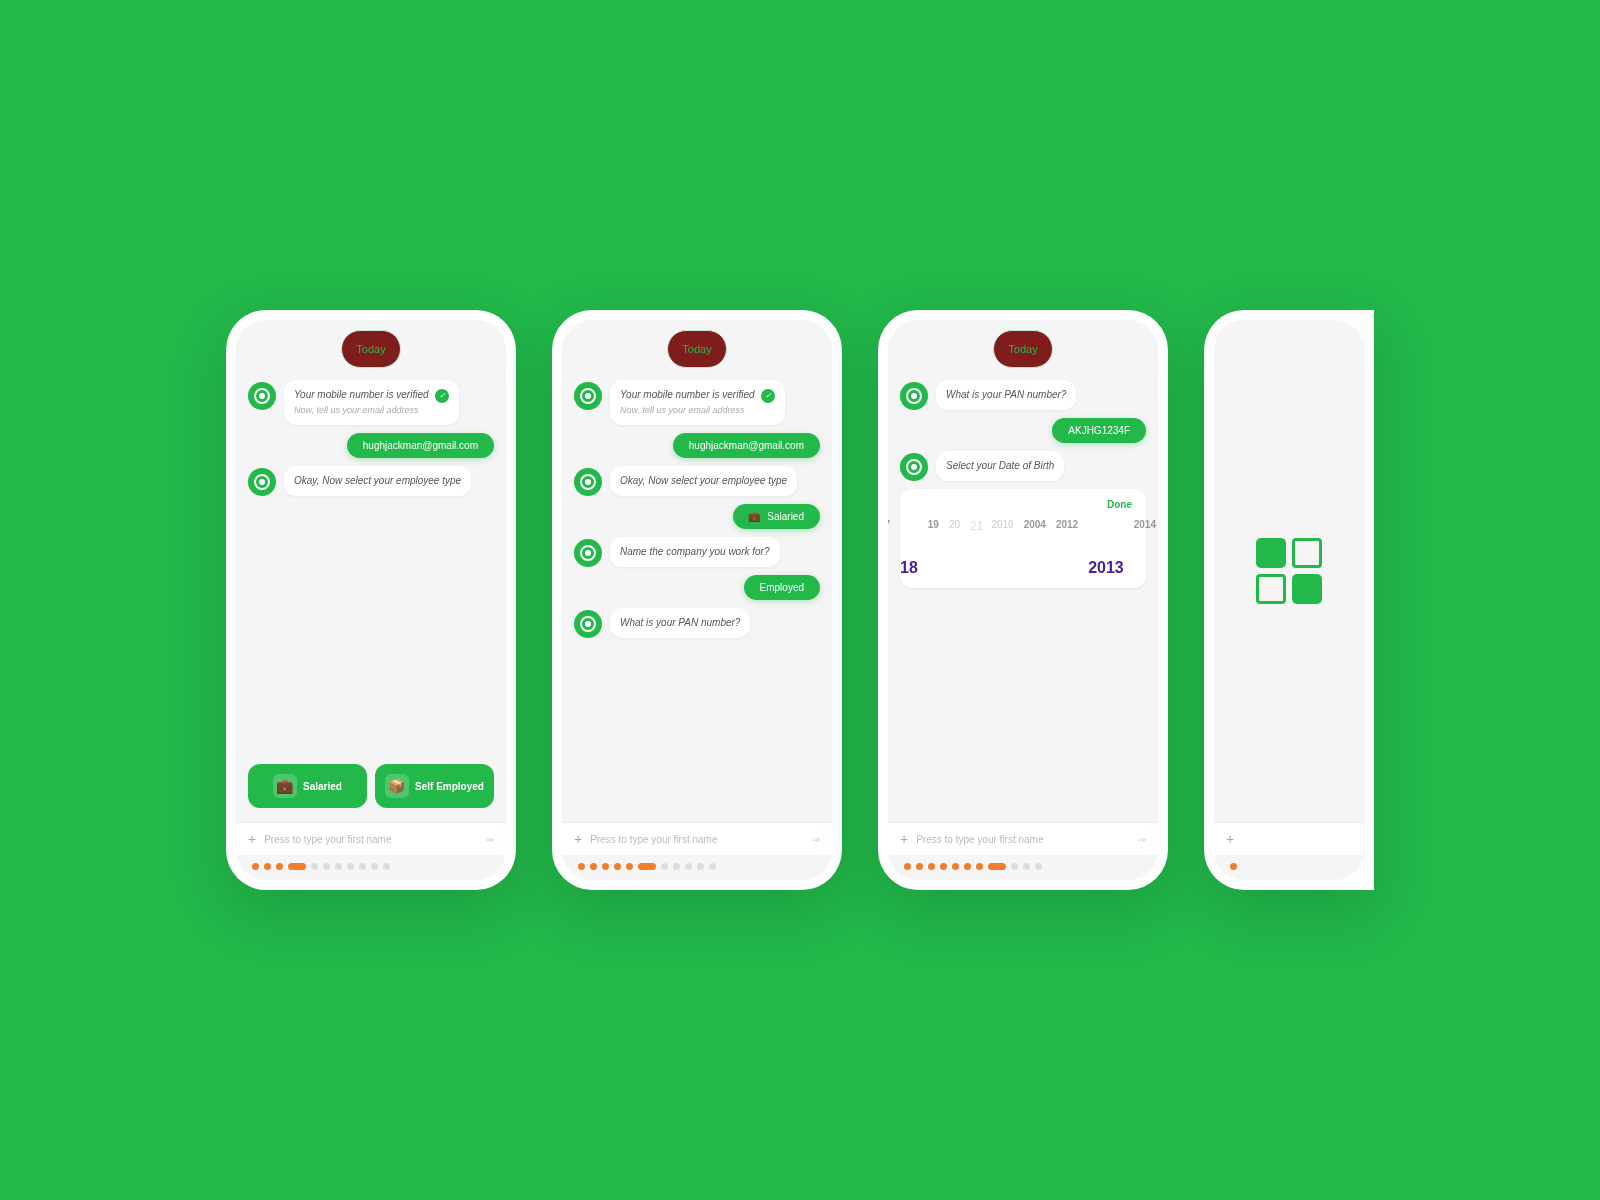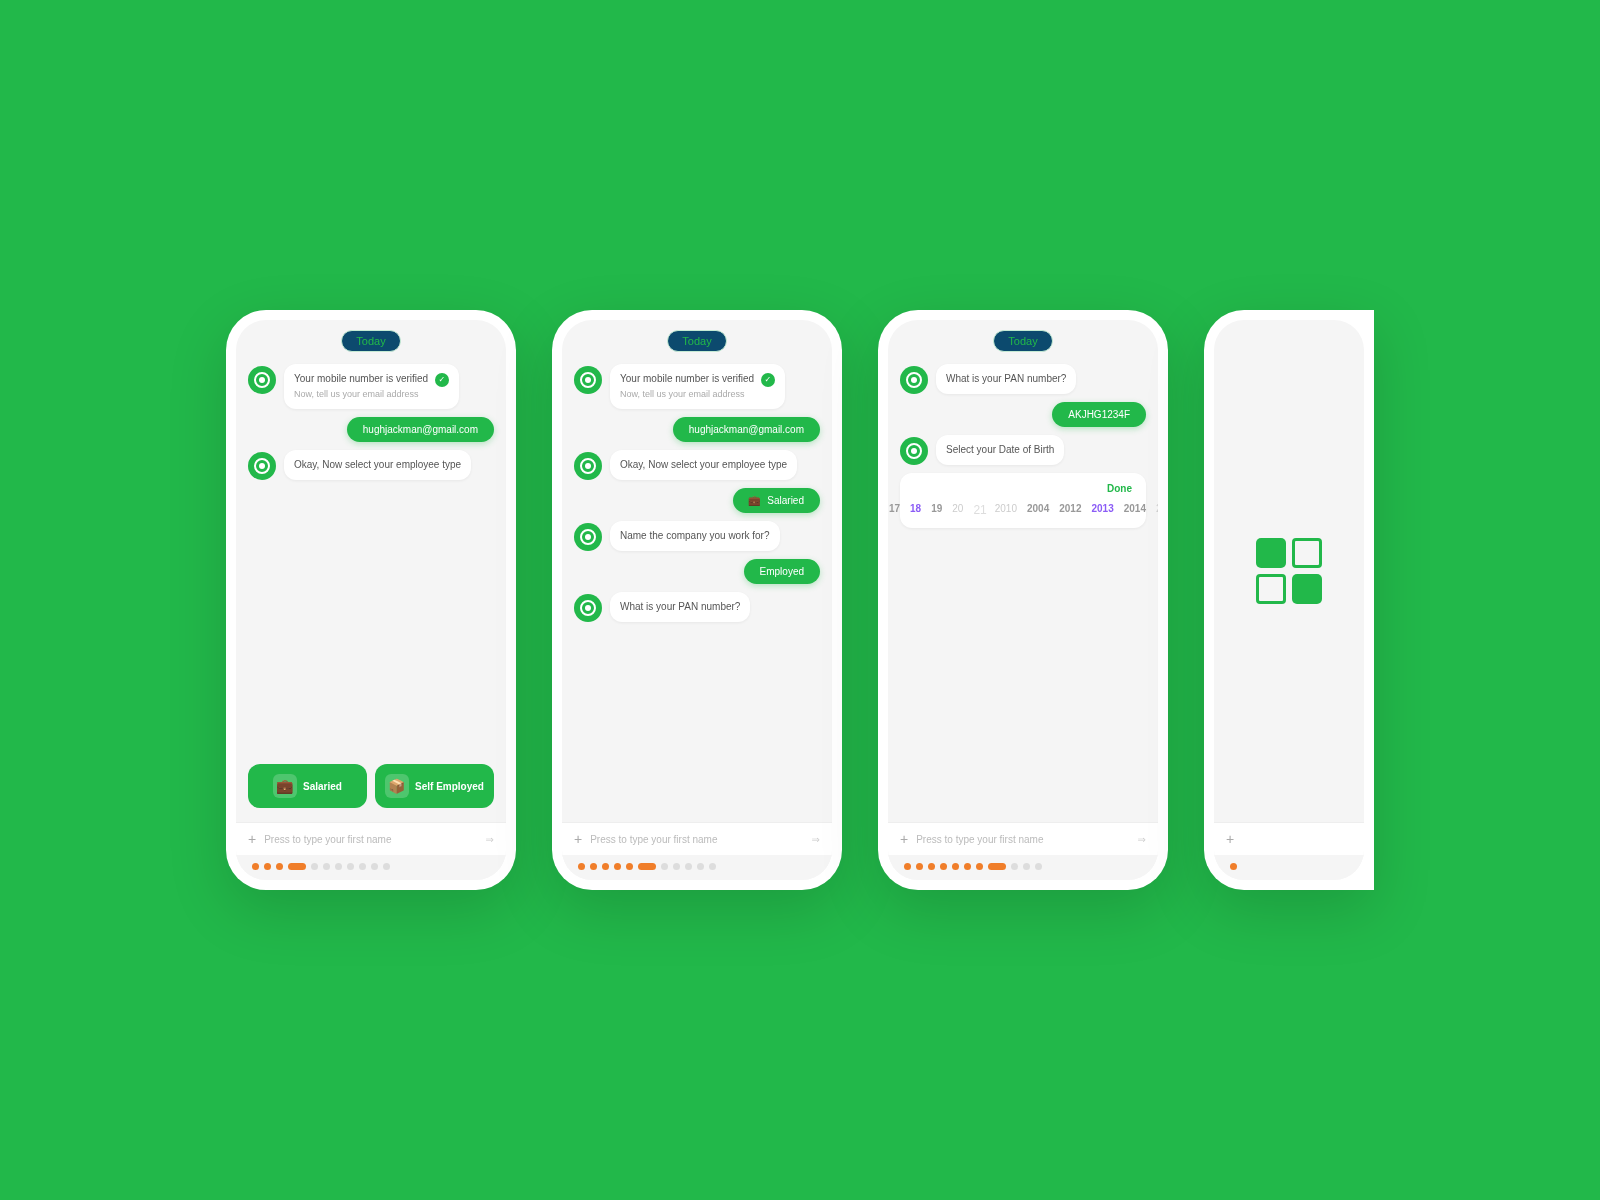--- a/index.html
+++ b/index.html
@@ -84,24 +84,24 @@
       display: flex;
       flex-direction: column;
       gap: 8px;
     }
     .today-badge {
       display: flex;
       justify-content: center;
       margin-bottom: 4px;
     }
     .today-pill {
-      background: #0c4a6e;
+      background: #7f1d1d;
       color: #22b84a;
       border-radius: 20px;
-      padding: 4px 14px;
+      padding: 12px 14px;
       font-size: 11px;
       font-weight: 500;
       border: 1px solid #c5ead4;
     }
     .chat-row {
       display: flex;
       align-items: flex-start;
       gap: 8px;
     }
     .bot-avatar {
@@ -135,20 +135,21 @@
     }
     .bot-bubble {
       background: #fff;
       border-radius: 12px;
       padding: 8px 10px;
       font-size: 10px;
       color: #555;
       max-width: 200px;
       line-height: 1.4;
       box-shadow: 0 1px 3px rgba(0,0,0,0.06);
+      font-style: italic;
     }
     .check-icon {
       display: inline-flex;
       align-items: center;
       justify-content: center;
       width: 14px;
       height: 14px;
       background: #22b84a;
       border-radius: 50%;
       color: #fff;
@@ -272,23 +273,24 @@
       flex-direction: row;
       gap: 2px;
     }
     .date-item {
       padding: 3px 4px;
       font-size: 10px;
       color: #ccc;
       cursor: pointer;
     }
     .date-item.active {
-      color: #8b5cf6;
+      color: #4c1d95;
       font-weight: 700;
-      font-size: 10px;
+      font-size: 16px;
+      margin-top: 40px;
     }
     .date-item.near {
       color: #999;
       font-weight: bold;
     }
     
     .partial-screen {
       flex: 1;
       background: #f5f5f5;
       margin: 10px 10px 10px 10px;

